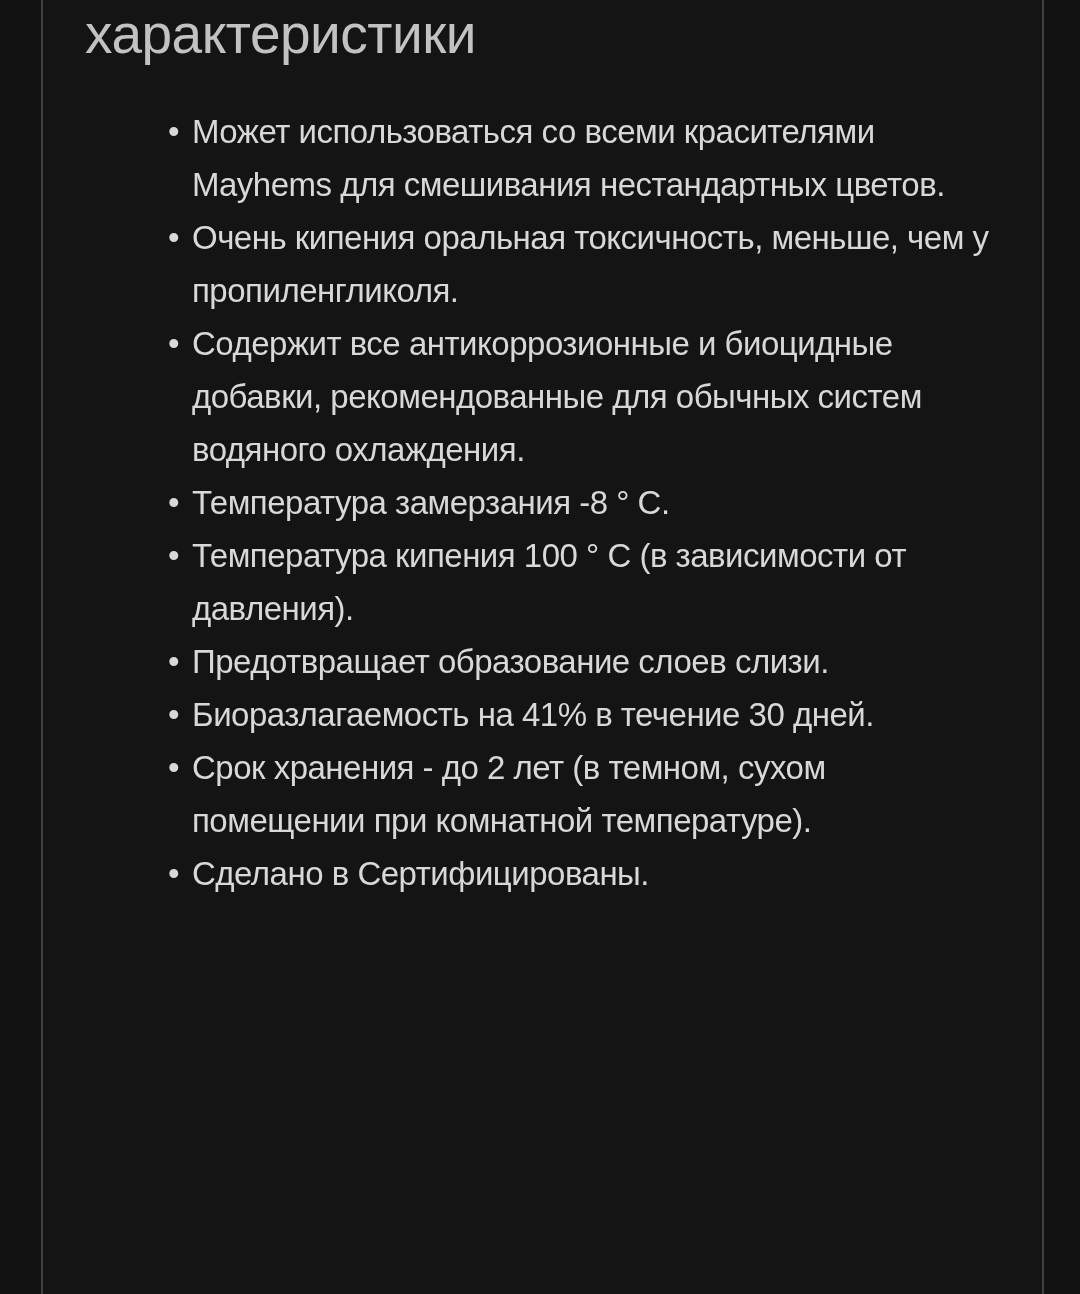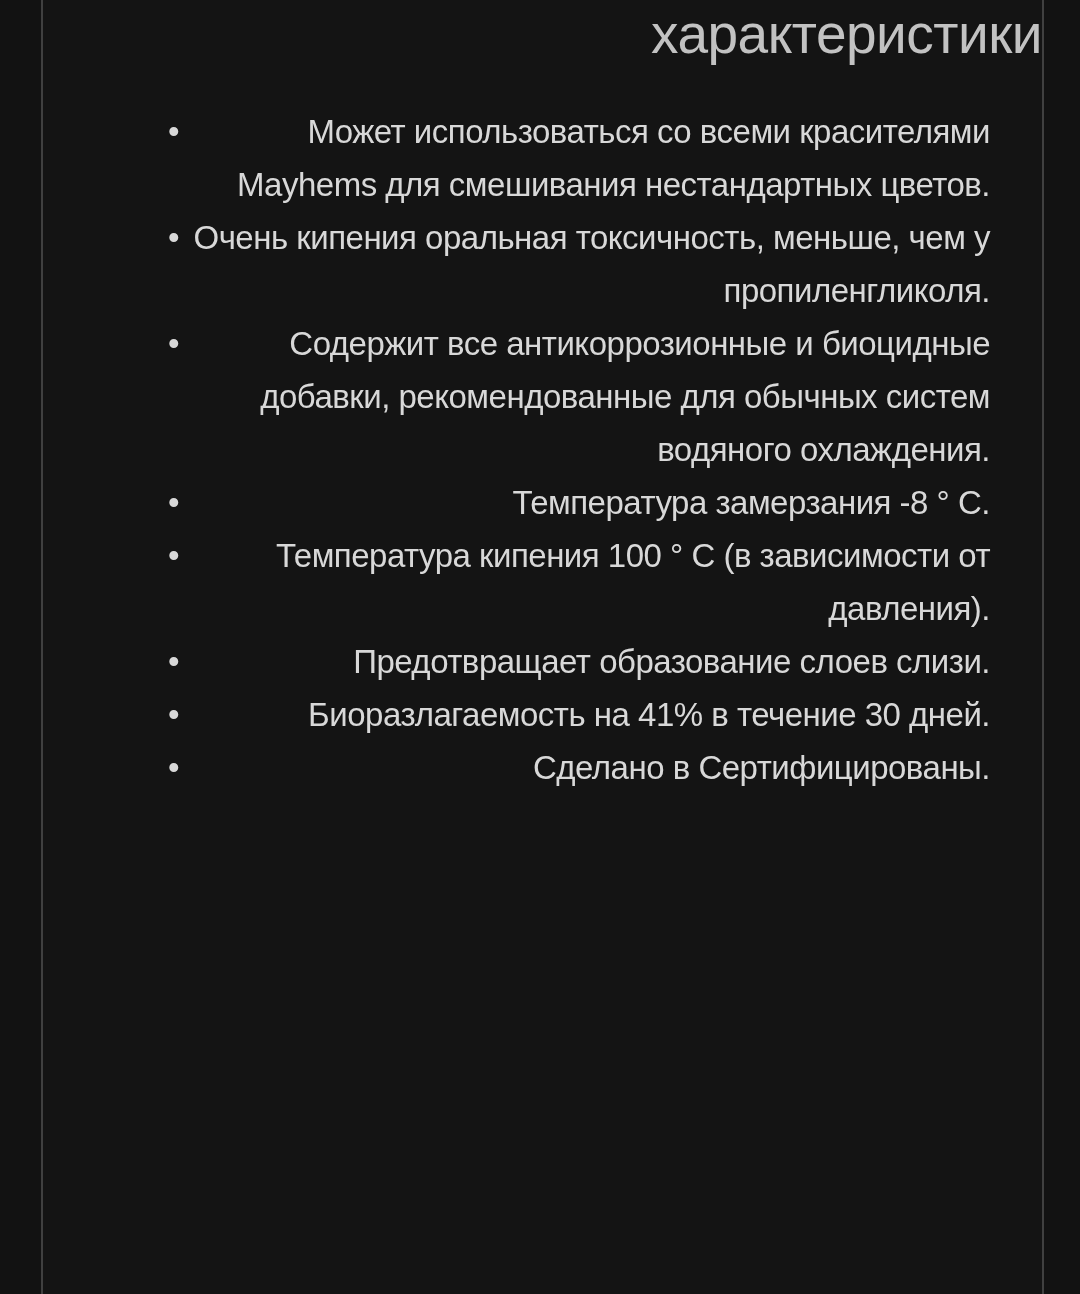--- a/index.html
+++ b/index.html
@@ -23,21 +23,20 @@
   }
   .content-panel {
     position: absolute;
     top: 0;
     left: 41px;
     right: 36px;
     bottom: 0;
     background: var(--panel);
     border-left: 2px solid var(--border);
     border-right: 2px solid var(--border);
-    text-align: right;
   }
   .section-title {
     margin: 0;
     padding: 4px 0 0 42px;
     font-size: 55px;
     line-height: 1.1;
     font-weight: 400;
     letter-spacing: -0.5px;
     color: var(--title-color);
   }
@@ -69,16 +68,17 @@
   <section class="content-panel">
     <h2 class="section-title">характеристики</h2>
     <ul class="features-list">
         <li>Может использоваться со всеми красителями Mayhems для смешивания нестандартных цветов.</li>
         <li>Очень кипения оральная токсичность, меньше, чем у пропиленгликоля.</li>
         <li>Содержит все антикоррозионные и биоцидные добавки, рекомендованные для обычных систем водяного охлаждения.</li>
         <li>Температура замерзания -8 ° C.</li>
         <li>Температура кипения 100 ° C (в зависимости от давления).</li>
         <li>Предотвращает образование слоев слизи.</li>
         <li>Биоразлагаемость на 41% в течение 30 дней.</li>
+        <li>Срок хранения - до 2 лет (в темном, сухом помещении при комнатной температуре).</li>
         <li>Сделано в Сертифицированы.</li>
       </ul>
   </section>
 </div>
 
 </body></html>

